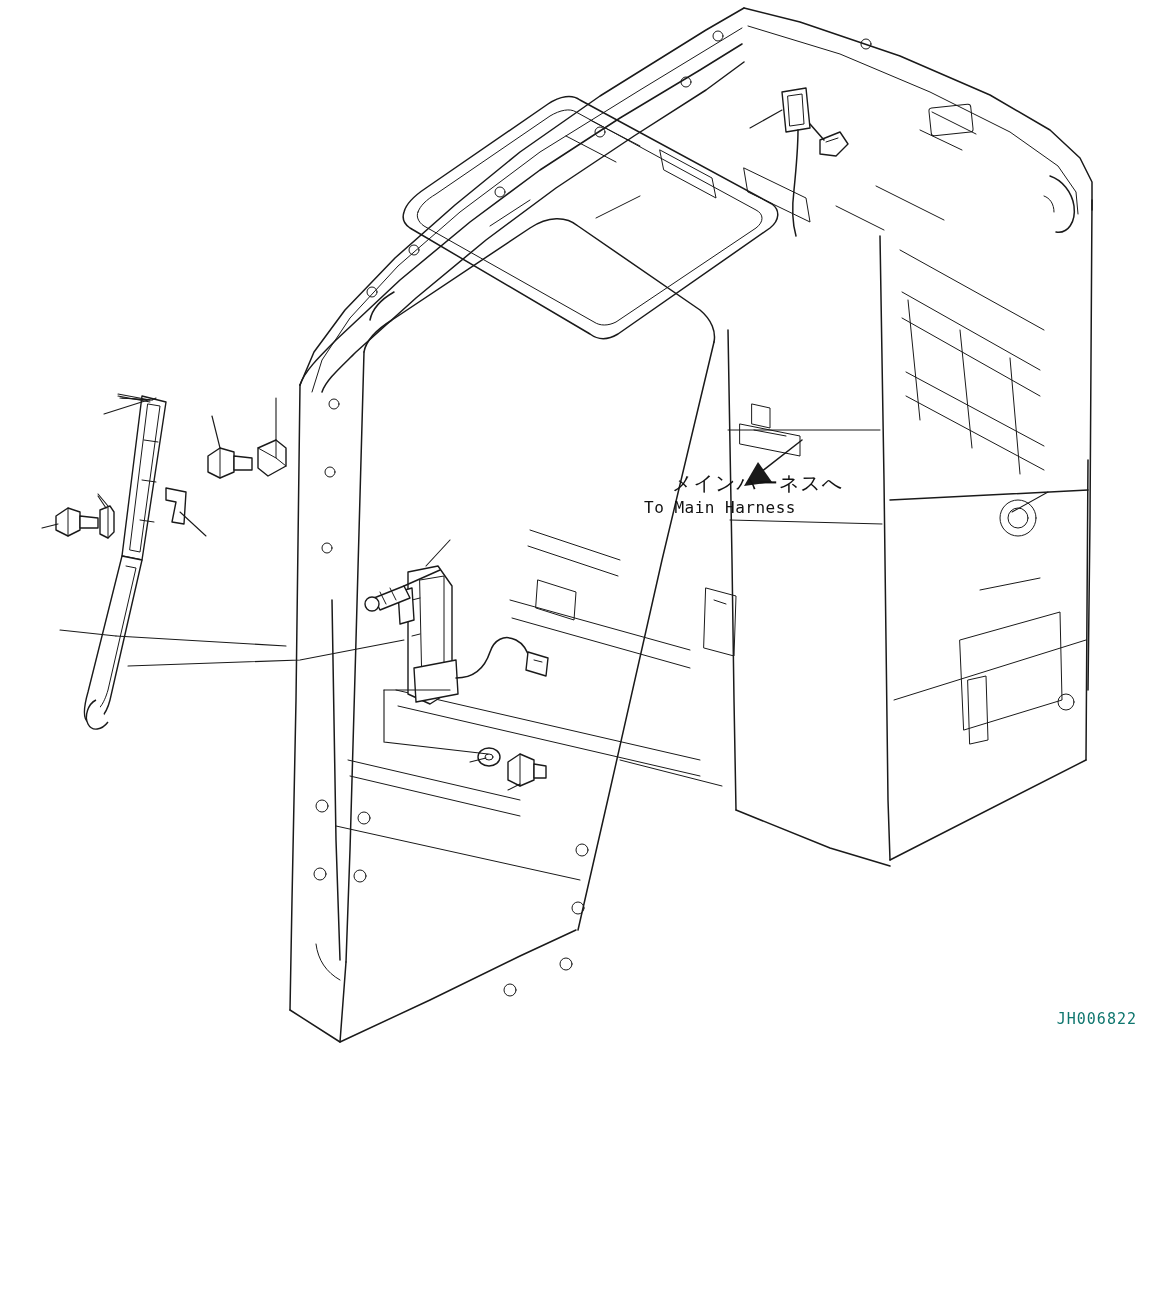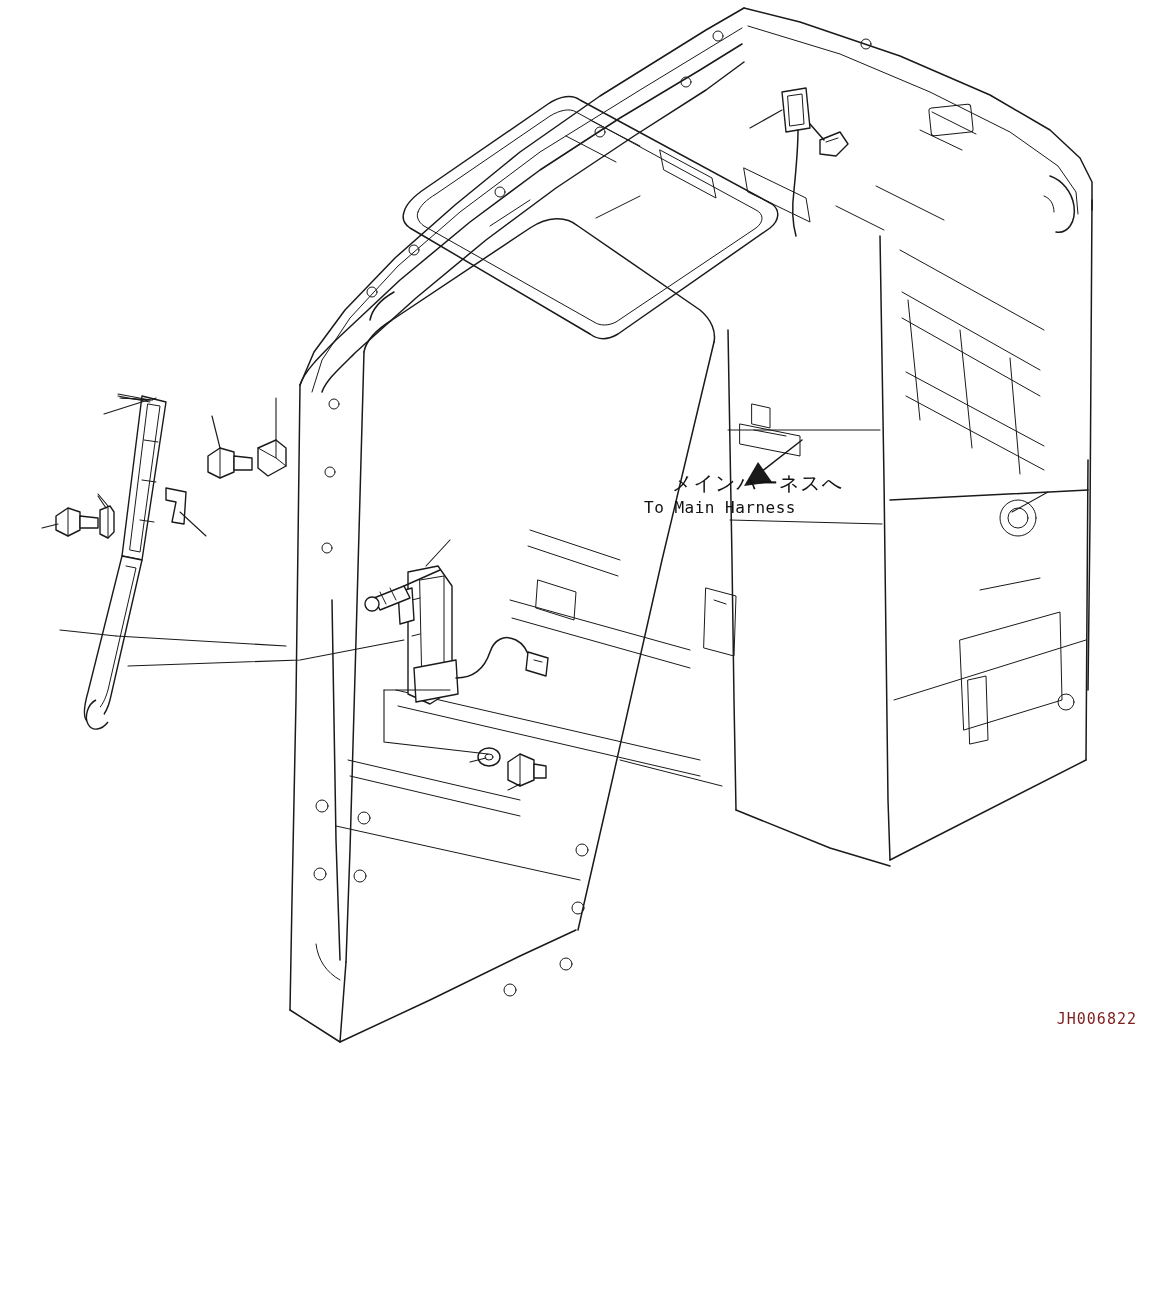--- a/index.html
+++ b/index.html
@@ -74,21 +74,21 @@
     color: #111;
     white-space: nowrap;
   }
   .drawing-code {
     position: absolute;
     right: 26px;
     bottom: 28px;
     font-family: "DejaVu Sans Mono", monospace;
     font-size: 15px;
     letter-spacing: 1px;
-    color: #7f1d1d;
+    color: #0f766e;
   }
 </style>
 </head>
 <body>
 
 <div id="diagram-root">
 
   <svg class="drawing" viewBox="0 0 1163 1295">
 
     <g>

